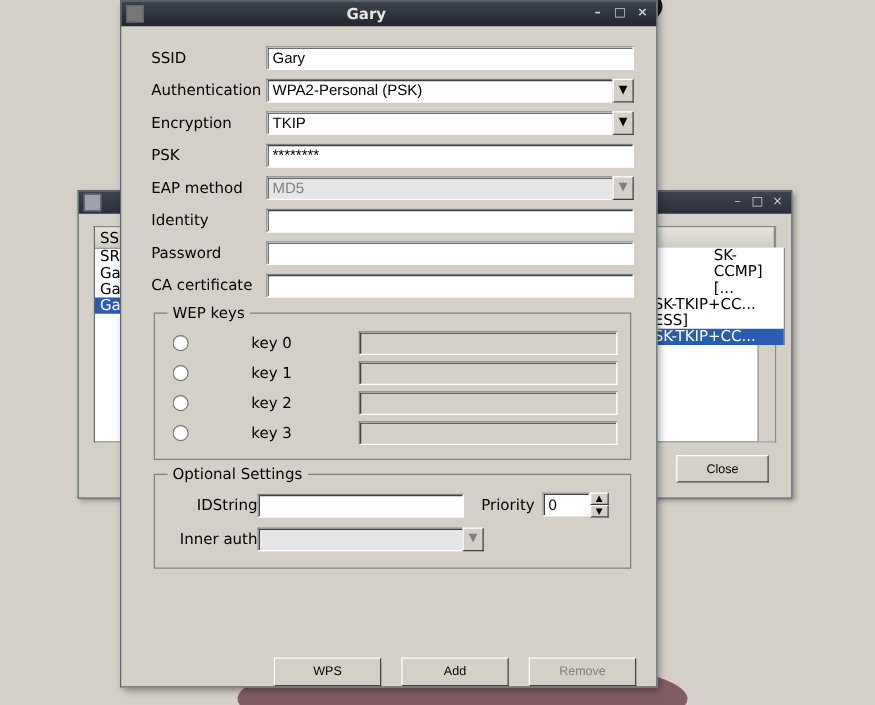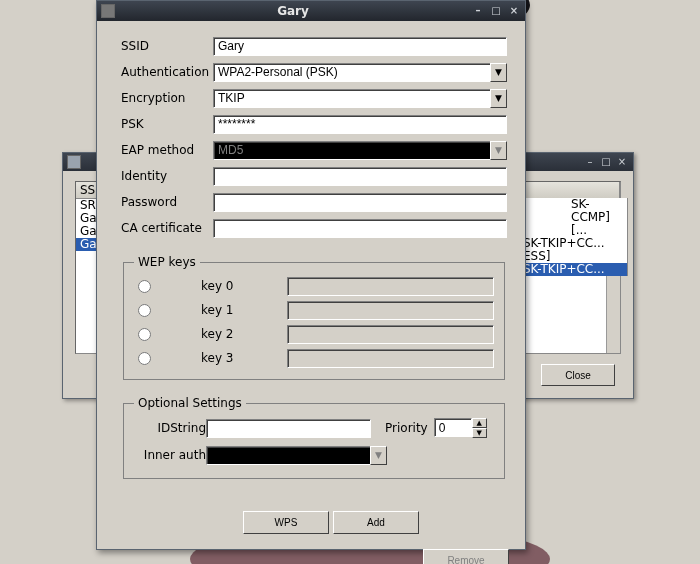--- a/index.html
+++ b/index.html
@@ -92,57 +92,57 @@
   .form-row label { width:92px; }
   .txt {
     flex:1; height:19px;
     background:#fff;
     border:1px solid #404040;
     border-top-color:#808080; border-left-color:#808080;
     border-bottom-color:#fff; border-right-color:#fff;
     box-shadow: inset 1px 1px 0 #404040;
     padding:0 4px; font:12px Arial;
   }
-  .txt[disabled]{ background:#000000; color:#808080;}
+  .txt[disabled]{ background:#e5e5e5; color:#808080;}
   .combo { display:flex; flex:1; }
   .combo .txt{ flex:1; border-right:none;}
   .combo-btn {
     width:17px;height:19px;background:#d4d0c8;
     border:1px solid #404040;
     border-top-color:#fff;border-left-color:#fff;
     display:flex;align-items:center;justify-content:center;
     font-size:9px; cursor:pointer;
   }
   .combo-btn.disabled{ color:#808080; cursor:default;}
   fieldset.grp {
     border:1px solid #808080;
     border-top-color:#808080;
     padding:6px 10px 8px 10px;
-    margin-top:16px;
+    margin-top:4px;
   }
   fieldset.grp legend { padding:0 4px; background:#d4d0c8;}
   .wep-row{ display:flex; align-items:center; height:22px; margin-bottom:2px;gap:44px;}
   .wep-row input[type=radio]{ margin:0 6px 0 4px;}
   .wep-row span{ width:42px;}
   .wep-row .txt{ background:#d4d0c8;}
   .opt-row{ display:flex; align-items:center; height:24px; margin-bottom:3px;}
   .opt-row label{ width:72px;text-align:right;}
   .spinner{ display:flex;}
   .spinner .txt{ width:38px; flex:none;}
   .spin-btns{ display:flex; flex-direction:column; width:15px;}
   .spin-btns div{
     flex:1; border:1px solid #404040;
     border-top-color:#fff;border-left-color:#fff;
     display:flex;align-items:center;justify-content:center;
     font-size:7px; background:#d4d0c8; cursor:pointer;
   }
   .dlg-footer{
     position:absolute; left:0; right:0; bottom:0; height:38px;
-    display:flex; align-items:flex-start; justify-content:flex-end;
-    padding:0 16px; gap:4px;
+    display:flex; align-items:flex-end; justify-content:flex-end;
+    padding:0 16px; gap:16px;
   }
   .dlg-footer .btn3d{ width:86px; height:23px;}
   
   .bg-oval{ position:absolute; left:100px; top:-40px; width:430px; height:90px;
     background:#15151a; border-radius:50%; }
   .bg-oval2{ position:absolute; left:190px; bottom:-30px; width:360px; height:70px;
     background:#4a1020; border-radius:50%; opacity:.6;}
 </style>
 </head>
 <body>

